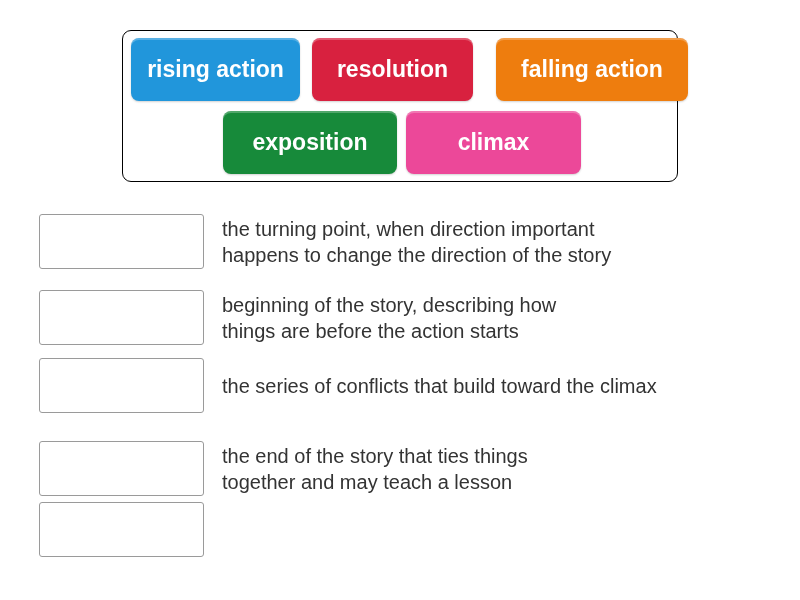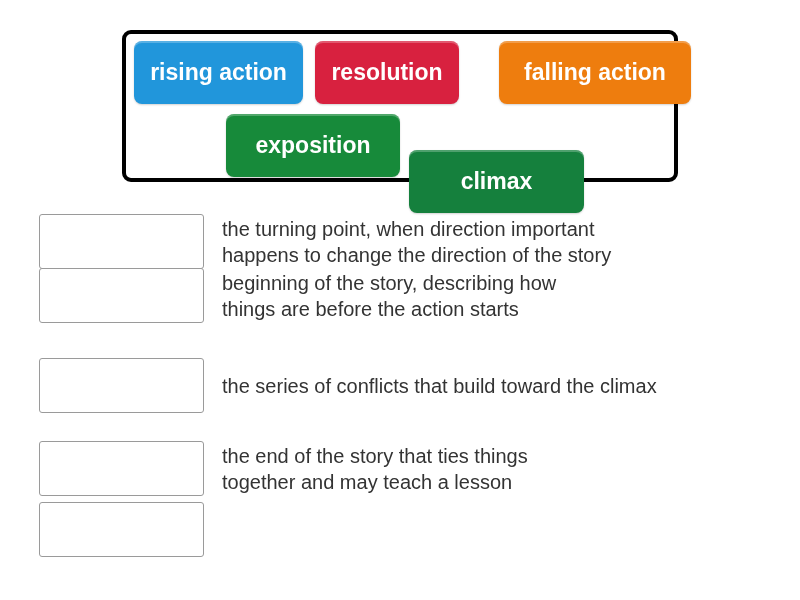--- a/index.html
+++ b/index.html
@@ -10,50 +10,50 @@
     overflow: hidden;
   }
   .stage { position: relative; width: 800px; height: 600px; }
 
   
   .word-bank {
     position: absolute;
     left: 122px; top: 30px;
     width: 556px; height: 152px;
     background: #ffffff;
-    border: 4px solid #000000;
+    border: 1px solid #000000;
     border-radius: 9px;
   }
   .tile {
     position: absolute;
     height: 63px;
     border-radius: 8px;
     display: flex;
     align-items: center;
     justify-content: center;
     color: #ffffff;
     font-size: 23px;
     font-weight: 700;
     box-shadow: inset 0 2px 0 rgba(255,255,255,.25), 0 1px 2px rgba(0,0,0,.18);
     cursor: pointer;
     user-select: none;
   }
   .tile-1 { left: 8px;   top: 7px;  width: 169px; }
-  .tile-2 { left: 189px; top: 7px;  width: 144px; }
+  .tile-2 { left: 189px; top: 7px;  width: 161px; }
   .tile-3 { left: 373px; top: 7px;  width: 192px; }
   .tile-4 { left: 100px; top: 80px; width: 174px; }
   .tile-5 { left: 283px; top: 80px; width: 175px; }
 
   
   .row {
     position: absolute;
     left: 0; width: 800px; height: 55px;
   }
   .row-1 { top: 214px; }
-  .row-2 { top: 268px; }
+  .row-2 { top: 290px; }
   .row-3 { top: 358px; }
   .row-4 { top: 430px; margin-top: 11px; }
   .row-5 { top: 502px; }
 
   .answer-slot {
     position: absolute;
     left: 39px; top: 0;
     width: 165px; height: 55px;
     background: #ffffff;
     border: 1px solid #9a9a9a;
@@ -75,21 +75,21 @@
 </head>
 <body>
 
 <div class="stage">
 
   <div class="word-bank">
     <div class="tile tile-1" style="background-color: rgb(33, 150, 219);">rising action</div>
     <div class="tile tile-2" style="background-color: rgb(216, 33, 63);">resolution</div>
     <div class="tile tile-3" style="background-color: rgb(238, 125, 14);">falling action</div>
     <div class="tile tile-4" style="background-color: rgb(23, 138, 58);">exposition</div>
-    <div class="tile tile-5" style="background-color: #15803d; margin-top: 36px;">climax</div>
+    <div class="tile tile-5" style="background-color: #ec4899;">climax</div>
   </div>
 
   <div class="row row-1">
     <div class="answer-slot"></div>
     <div class="definition">the turning point, when direction important
 happens to change the direction of the story</div>
   </div>
 
   <div class="row row-2">
     <div class="answer-slot"></div>

